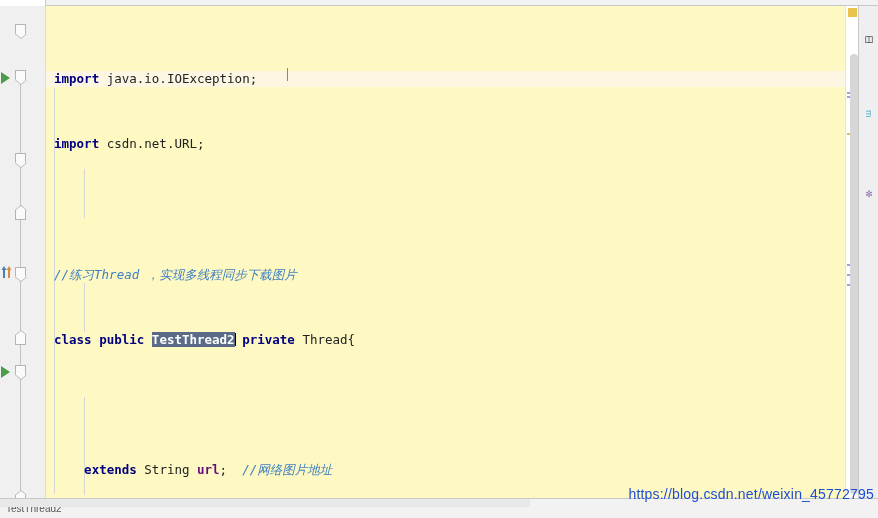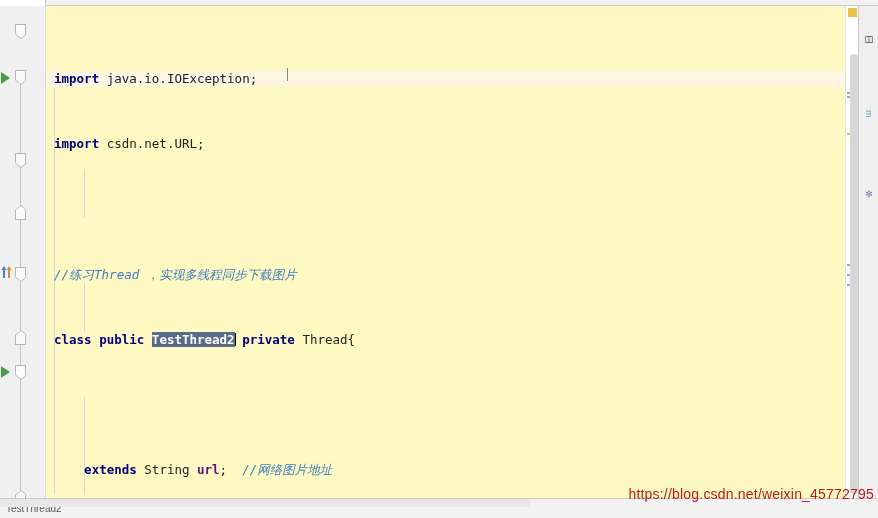--- a/index.html
+++ b/index.html
@@ -256,21 +256,21 @@
     width: 530px;
     background: #e8e8e8;
   }
 
   
   .watermark {
     position: absolute;
     right: 4px;
     bottom: 16px;
     font-size: 14px;
-    color: #b91c1c;
+    color: #1d4ed8;
     letter-spacing: 0.2px;
     font-family: "Liberation Sans", sans-serif;
     z-index: 7;
     pointer-events: none;
     white-space: nowrap;
   }
 </style>
 </head>
 <body>
 

